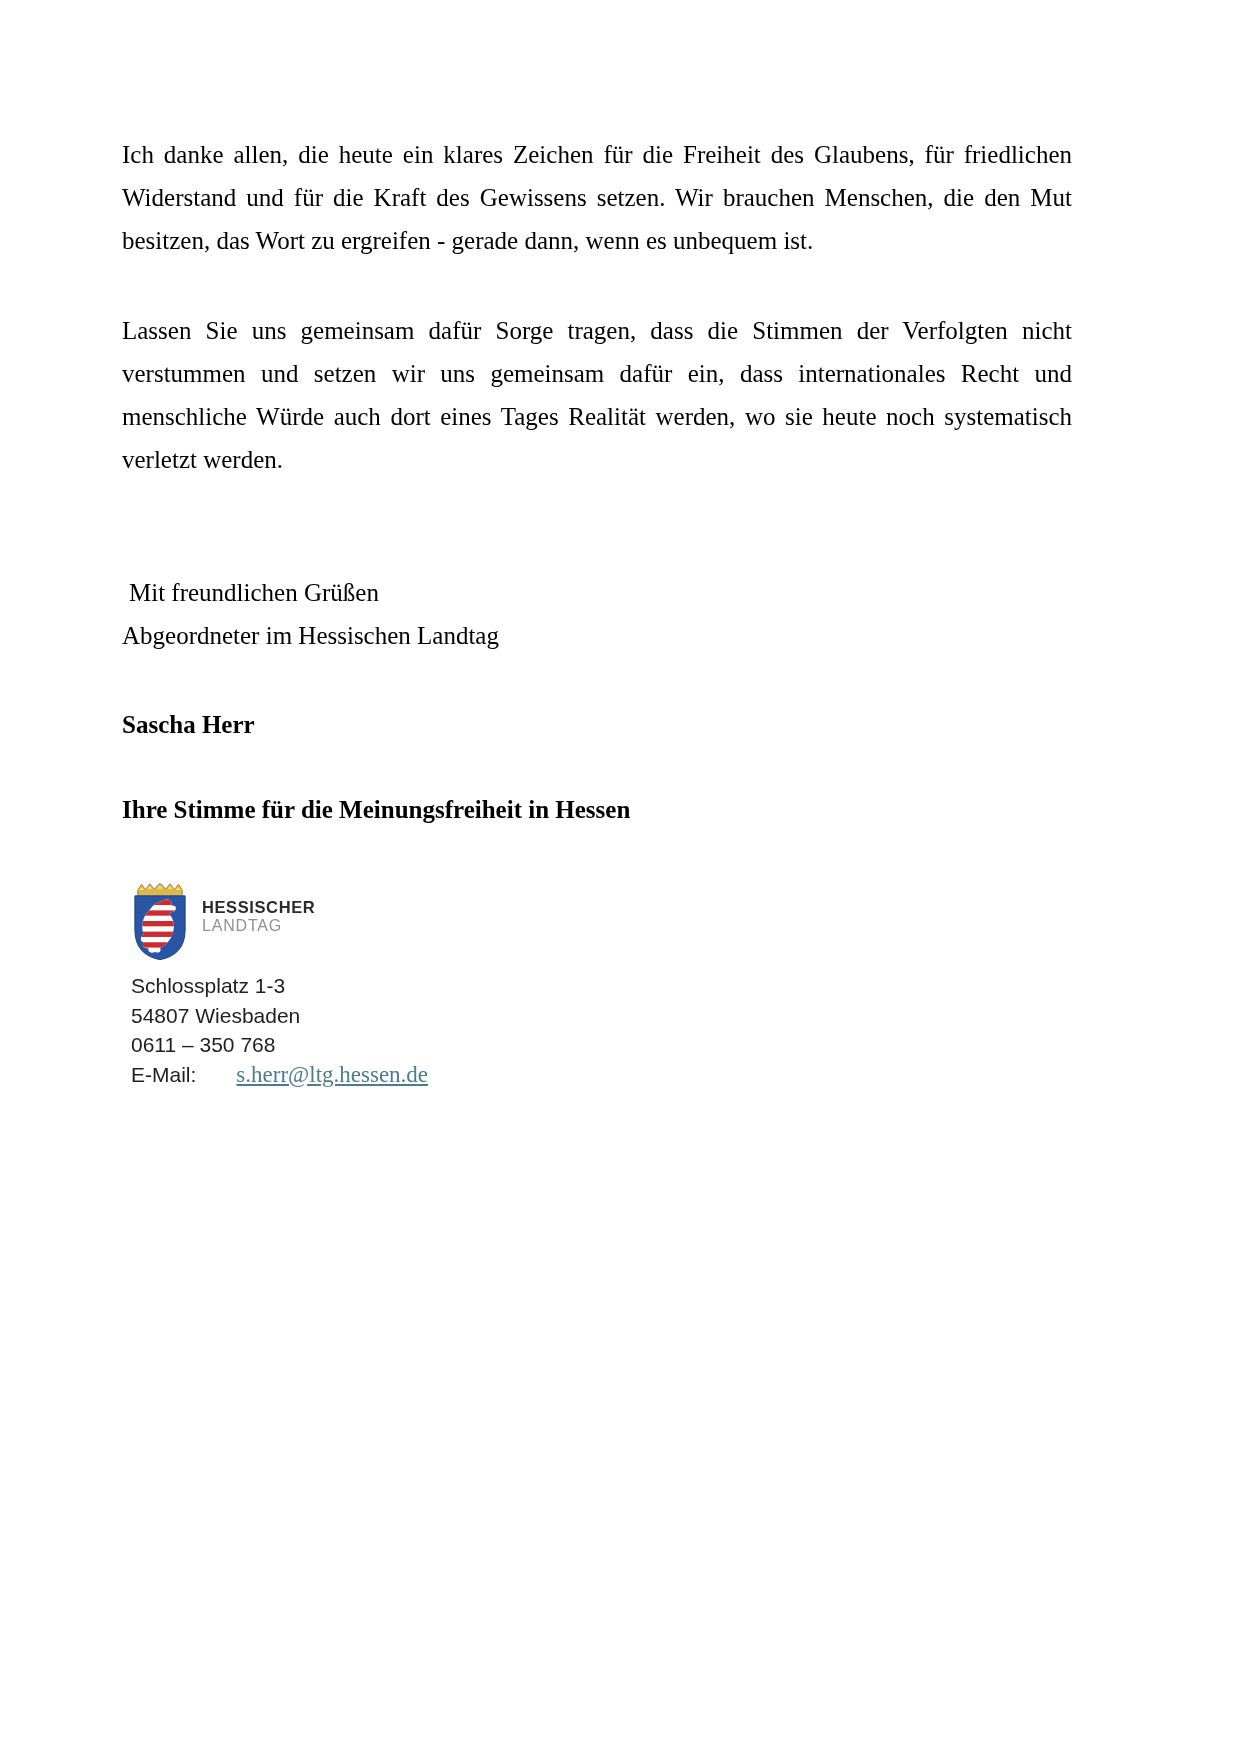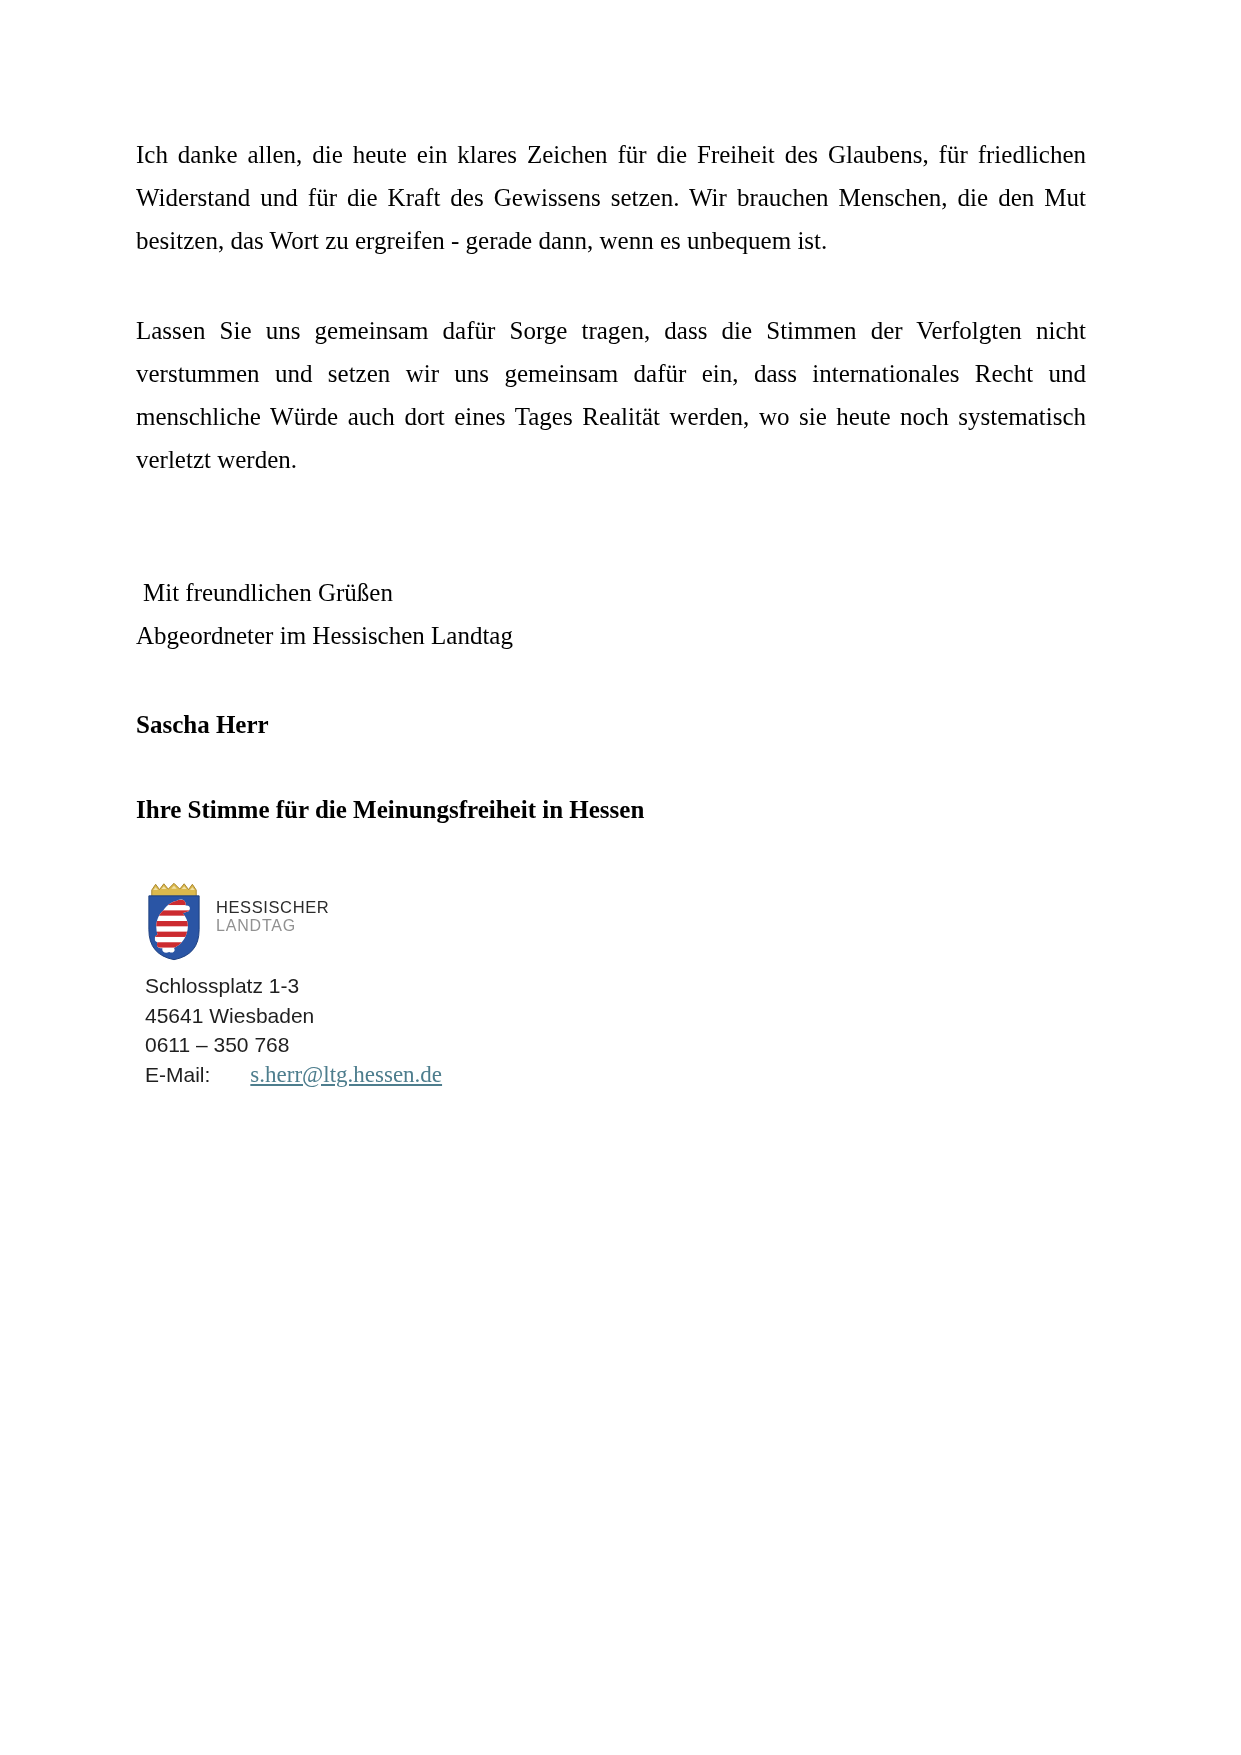--- a/index.html
+++ b/index.html
@@ -7,21 +7,21 @@
     position: relative;
     width: 1241px;
     height: 1755px;
     background: #ffffff;
     overflow: hidden;
     font-family: "Liberation Serif", serif;
     color: #000000;
   }
   .content {
     position: absolute;
-    left: 136px;
+    left: 122px;
     top: 133px;
     width: 950px;
   }
   .body-par {
     margin: 0 0 47px 0;
     font-size: 25px;
     line-height: 43px;
     text-align: justify;
     color: #000000;
   }
@@ -45,21 +45,21 @@
     margin-bottom: 10px;
   }
   .coa { width: 58px; height: 80px; display: block; }
   .logo-text {
     margin-left: 13px;
     margin-top: 18px;
     line-height: 1.08;
   }
   .logo-line1 {
     font-size: 16.5px;
-    font-weight: normal;
+    font-weight: bold;
     letter-spacing: 0.6px;
     color: #2b2b2b;
     display: block;
   }
   .logo-line2 {
     font-size: 16px;
     letter-spacing: 0.8px;
     color: #919191;
     display: block;
   }
@@ -124,21 +124,21 @@
             <rect x="4" y="74" width="52" height="5.5" fill="#cc2b30"></rect>
           </g>
         </svg>
         <div class="logo-text">
           <span class="logo-line1">HESSISCHER</span>
           <span class="logo-line2">LANDTAG</span>
         </div>
       </div>
 
       <p class="addr-line">Schlossplatz 1-3</p>
-      <p class="addr-line">45641 Wiesbaden</p>
+      <p class="addr-line">54807 Wiesbaden</p>
       <p class="addr-line">0611 – 350 768</p>
       <p class="addr-line email-line">
         <span>E-Mail:</span>
         <a class="email-link">s.herr@ltg.hessen.de</a>
       </p>
     </div>
 
   </div>
 </div>
 

